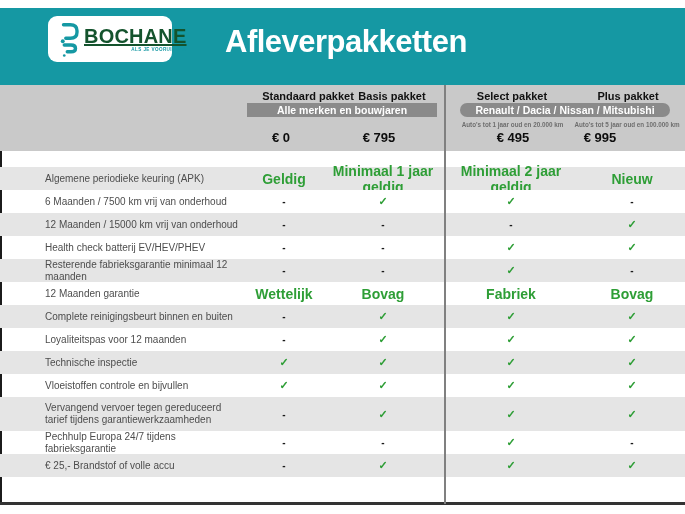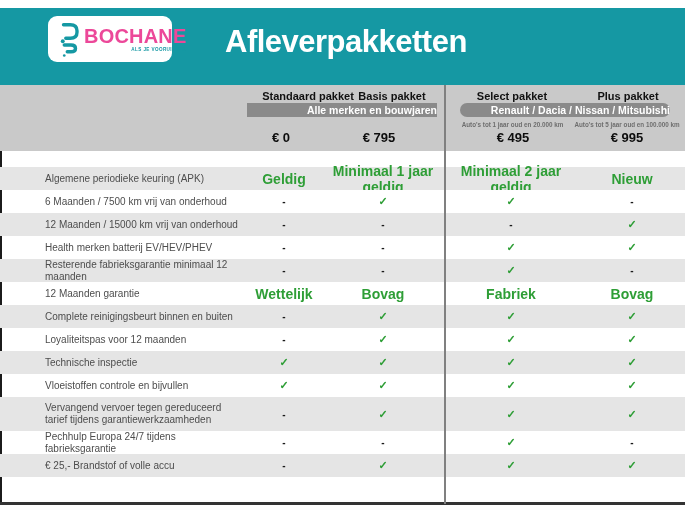--- a/index.html
+++ b/index.html
@@ -32,23 +32,24 @@
     background: #ffffff;
     border-radius: 9px;
     display: flex;
     align-items: center;
     padding: 0 8px;
     box-sizing: border-box;
   }
   .logo-mark { width: 24px; height: 38px; flex: none; margin-right: 4px; }
   .logo-texts { display: flex; flex-direction: column; align-items: flex-end; }
   .logo-brand {
-    font-size: 20px; font-weight: bold; color: #ec4899;
+    font-size: 20px; font-weight: bold; color: #14532d;
     letter-spacing: 0.2px; line-height: 20px;
     font-stretch: condensed;
+    text-decoration: underline;
   }
   .logo-tagline {
     font-size: 4.6px; font-weight: bold; color: var(--teal, #1598A3);
     letter-spacing: 0.4px; margin-top: 1px;
   }
   .page-title {
     position: absolute;
     left: 225px; top: 16px; width: 460px;
     text-align: left;
     color: #ffffff;
@@ -69,21 +70,21 @@
     text-align: center; line-height: 13px;
   }
   .pkg-name.p0 { left: 253px; width: 110px; }
   .pkg-name.p1 { left: 337px; width: 110px; }
   .pkg-name.p2 { left: 457px; width: 110px; }
   .pkg-name.p3 { left: 573px; width: 110px; }
   .group-badge {
     position: absolute; top: 18px; height: 14px;
     background: var(--badge-gray, #8A8A8A);
     color: #ffffff; font-size: 10.5px; font-weight: bold;
-    text-align: right; line-height: 14px;
+    text-align: center; line-height: 14px;
   }
   .group-badge.g0 { left: 247px; width: 190px; }
   .group-badge.g1 { left: 460px; width: 210px; border-radius: 7px; }
   .pkg-note {
     position: absolute; top: 36px; height: 8px;
     font-size: 6.3px; font-weight: bold; color: #6e6e6e;
     text-align: center; line-height: 8px;
   }
   .pkg-note.n2 { left: 450px; width: 125px; }
   .pkg-note.n3 { left: 572px; width: 110px; }
@@ -92,21 +93,21 @@
     font-size: 13px; font-weight: bold; color: #0369a1; margin-top: 41px;
   }
   .total-price {
     position: absolute; top: 45px; width: 80px;
     font-size: 13px; font-weight: bold; color: #0d0d0d;
     text-align: center;
   }
   .total-price.p0 { left: 241px; }
   .total-price.p1 { left: 339px; }
   .total-price.p2 { left: 473px; }
-  .total-price.p3 { left: 587px; }
+  .total-price.p3 { left: 560px; }
 
   
   .gap-row { position: relative; height: 16px; background: #ffffff; }
   .gap-row::before, .row-white::before, .bottom-row::before {
     content: ""; position: absolute; left: 0; top: 0; bottom: 0;
     width: 2px; background: #1b1b1b;
   }
   .row {
     position: relative;
     display: flex;
@@ -209,21 +210,21 @@
         <div class="cell val-cell col3 dash">-</div>
       </div>
       <div class="row row-gray">
         <div class="cell label-cell">12 Maanden / 15000 km vrij van onderhoud</div>
         <div class="cell val-cell col0 dash">-</div>
         <div class="cell val-cell col1 dash">-</div>
         <div class="cell val-cell col2 dash">-</div>
         <div class="cell val-cell col3 check">✓</div>
       </div>
       <div class="row row-white">
-        <div class="cell label-cell">Health merken batterij EV/HEV/PHEV</div>
+        <div class="cell label-cell">Health check batterij EV/HEV/PHEV</div>
         <div class="cell val-cell col0 dash">-</div>
         <div class="cell val-cell col1 dash">-</div>
         <div class="cell val-cell col2 check">✓</div>
         <div class="cell val-cell col3 check">✓</div>
       </div>
       <div class="row row-gray">
         <div class="cell label-cell">Resterende fabrieksgarantie minimaal 12 maanden</div>
         <div class="cell val-cell col0 dash">-</div>
         <div class="cell val-cell col1 dash">-</div>
         <div class="cell val-cell col2 check">✓</div>

